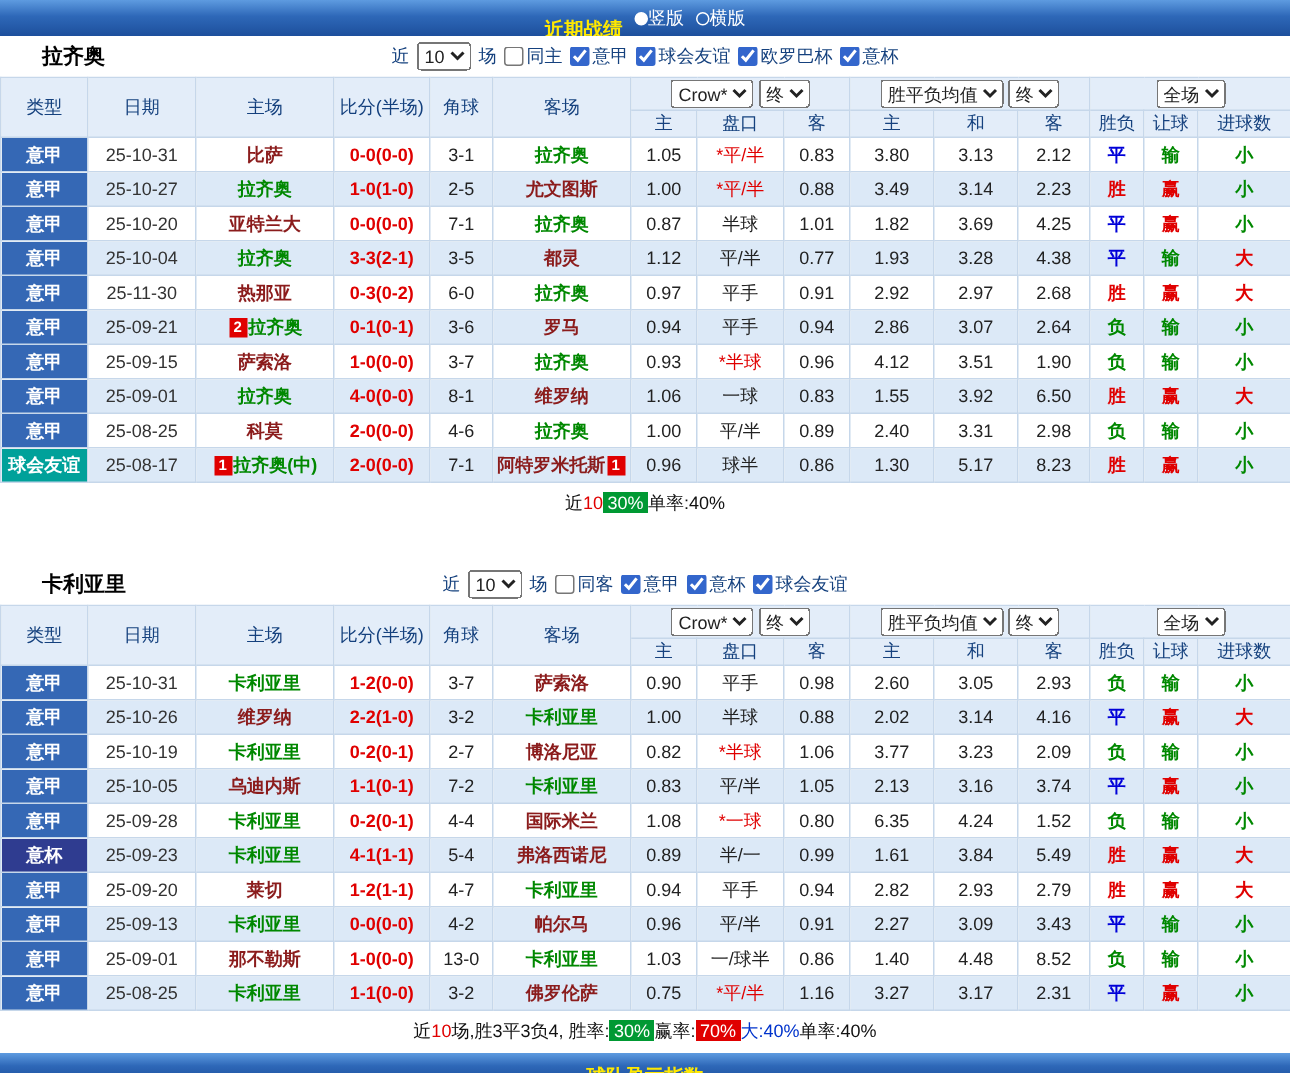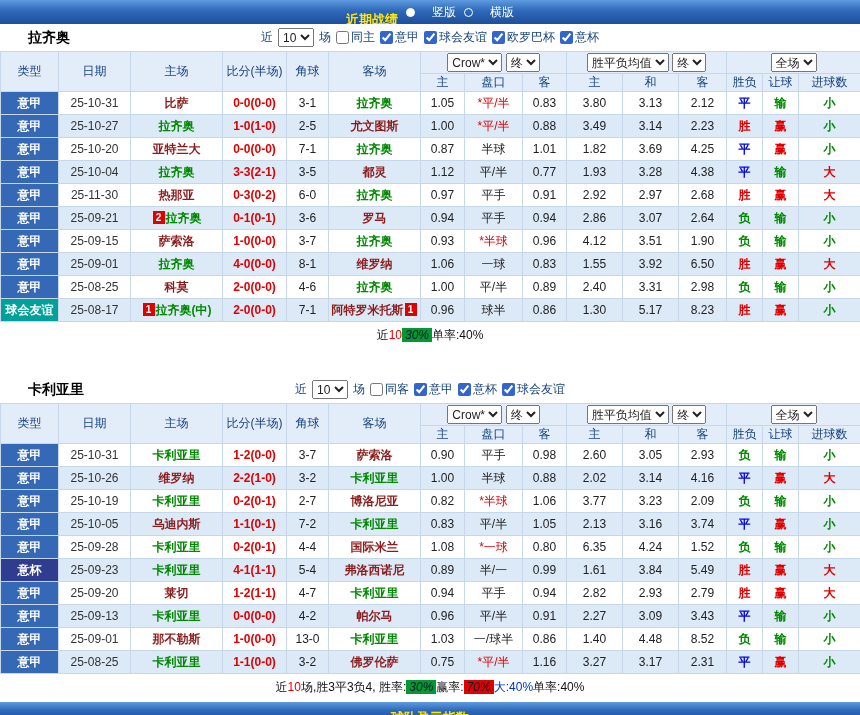--- a/index.html
+++ b/index.html
@@ -1,21 +1,21 @@
 <!DOCTYPE html>
 <html><head>
 <meta charset="utf-8">
 <style>
   *{box-sizing:border-box;margin:0;padding:0;}
   html,body{width:860px;}
   body{font-family:"Liberation Sans","DejaVu Sans",sans-serif;font-size:12px;background:#fff;color:#222;}
   .topbar,.bottombar{background:linear-gradient(180deg,#5E9BE0 0%,#2E68B8 45%,#1D4F9C 100%);}
   .topbar{height:24px;display:flex;align-items:center;justify-content:center;gap:8px;color:#fff;}
   .topbar .title{color:#FFE800;font-weight:bold;font-size:13px;margin-top:16px;}
-  .radio{display:inline-flex;align-items:center;gap:17px;cursor:pointer;}
+  .radio{display:inline-flex;align-items:center;gap:0;cursor:pointer;}
   .rdot{width:9px;height:9px;border:1px solid #fff;border-radius:50%;display:inline-block;font-style:normal;}
   .rdot.on{background:#fff;}
   .filter-row{position:relative;height:27px;display:flex;align-items:center;justify-content:center;background:#fff;}
   .team-title{position:absolute;left:28px;font-size:14px;font-weight:bold;color:#000;}
   .filters{display:flex;align-items:center;gap:5px;color:#15417E;}
   .filters label{display:inline-flex;align-items:center;gap:2px;cursor:pointer;}
   select{height:19px;font-size:12px;font-family:inherit;color:#222;}
   input[type=checkbox]{width:13px;height:13px;accent-color:#3366CC;}
   table{width:860px;border-collapse:collapse;table-layout:fixed;}
   th,td{border:1px solid #C6D7EA;text-align:center;overflow:hidden;white-space:nowrap;}
@@ -35,21 +35,21 @@
   td.score{color:#E00000;font-weight:bold;margin-top:41px;}
   td.hc.star{color:#E00000;}
   td.res{font-weight:bold;}
   .c-red{color:#E00000;}
   .c-blue{color:#0000D8;}
   .c-green{color:#008800;}
   .badge{display:inline-block;min-width:12px;background:#E00000;color:#fff;font-size:10px;line-height:13px;font-weight:bold;vertical-align:1px;margin:0 1px;padding:0 1px;}
   .summary{height:26px;display:flex;align-items:center;justify-content:center;color:#111;}
   .t-red{color:#E00000;}
   .t-blue{color:#0033CC;}
-  .bdg{color:#0f172a;padding:0 3px;font-style:italic;}
+  .bdg{color:#ffffff;padding:0 3px;}
   .bdg.g{background:#009933;}
   .bdg.r{background:#E00000;}
   .gap{height:28px;background:#fff;}
   .bottombar{height:19px;margin-top:2px;overflow:hidden;text-align:center;}
   .bottombar span{display:inline-block;margin-top:9px;color:#FFE800;font-weight:bold;font-size:13px;line-height:14px;}
 </style>
 </head>
 <body>
 
 <div class="topbar">

